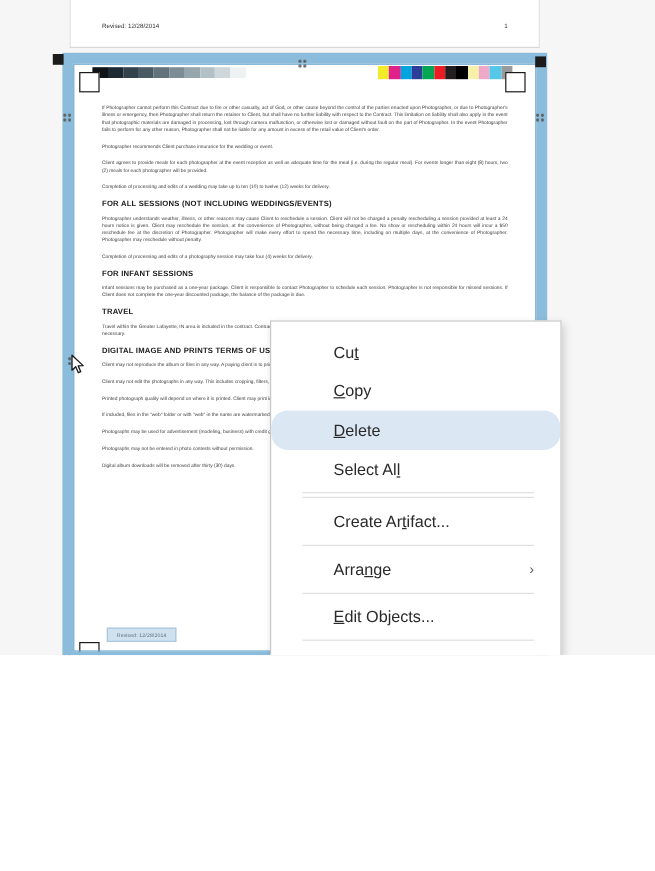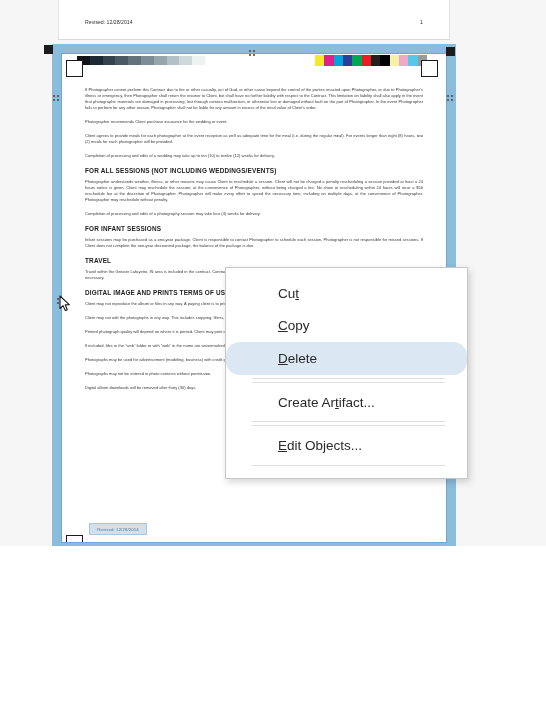--- a/index.html
+++ b/index.html
@@ -362,26 +362,33 @@
   <div class="ctx-menu" id="ctx-menu">
       <div class="ctx-item">
         <span class="lbl">Cu<span class="ul">t</span></span>
       </div>
       <div class="ctx-item">
         <span class="lbl"><span class="ul">C</span>opy</span>
       </div>
       <div class="ctx-item highlight">
         <span class="lbl"><span class="ul">D</span>elete</span>
       </div>
+      <div class="ctx-item">
+        <span class="lbl">Select Al<span class="ul">l</span></span>
+      </div>
       <div class="ctx-sep"></div>
       <div class="ctx-sep"></div>
       <div class="ctx-item">
         <span class="lbl">Create Ar<span class="ul">t</span>ifact...</span>
       </div>
       <div class="ctx-sep"></div>
+      <div class="ctx-item">
+        <span class="lbl">Arra<span class="ul">n</span>ge</span>
+        <span class="submenu-arrow">›</span>
+      </div>
       <div class="ctx-sep"></div>
       <div class="ctx-item">
         <span class="lbl"><span class="ul">E</span>dit Objects...</span>
       </div>
       <div class="ctx-sep"></div>
     </div>
 
   <div class="right-gutter"></div>
 </div>
 

